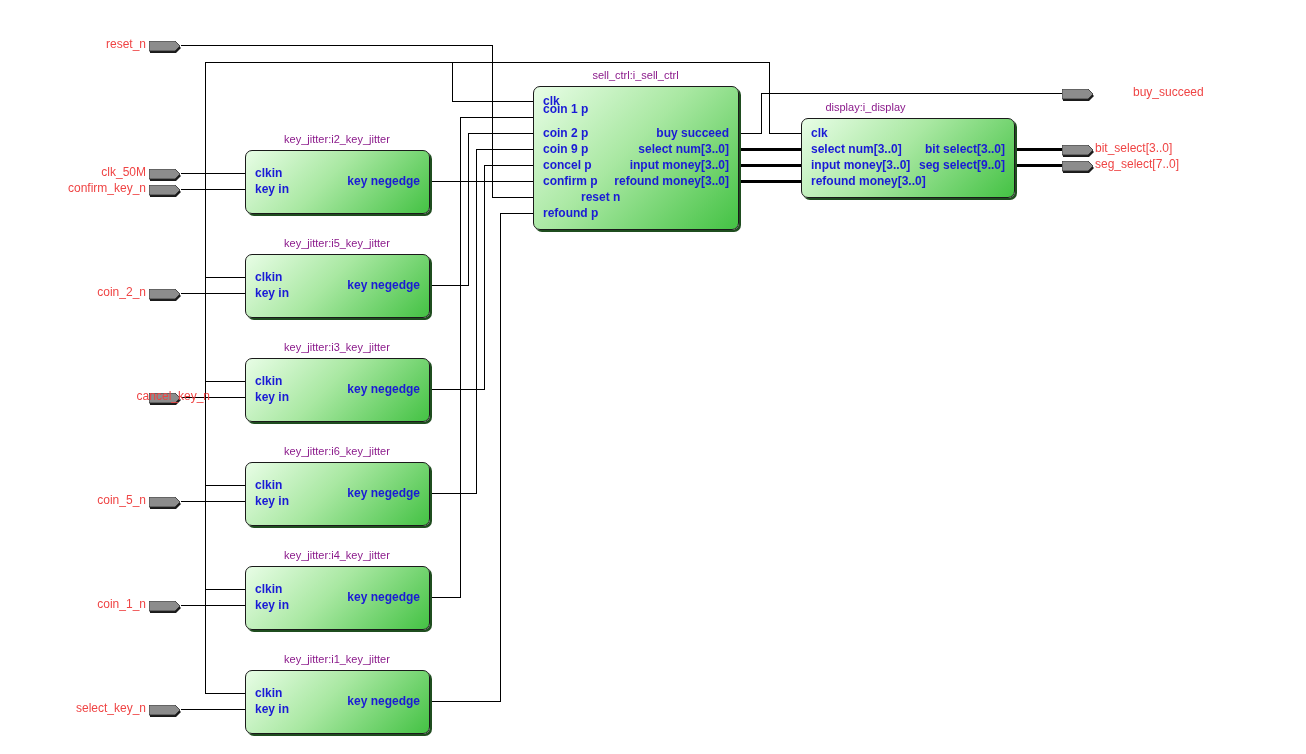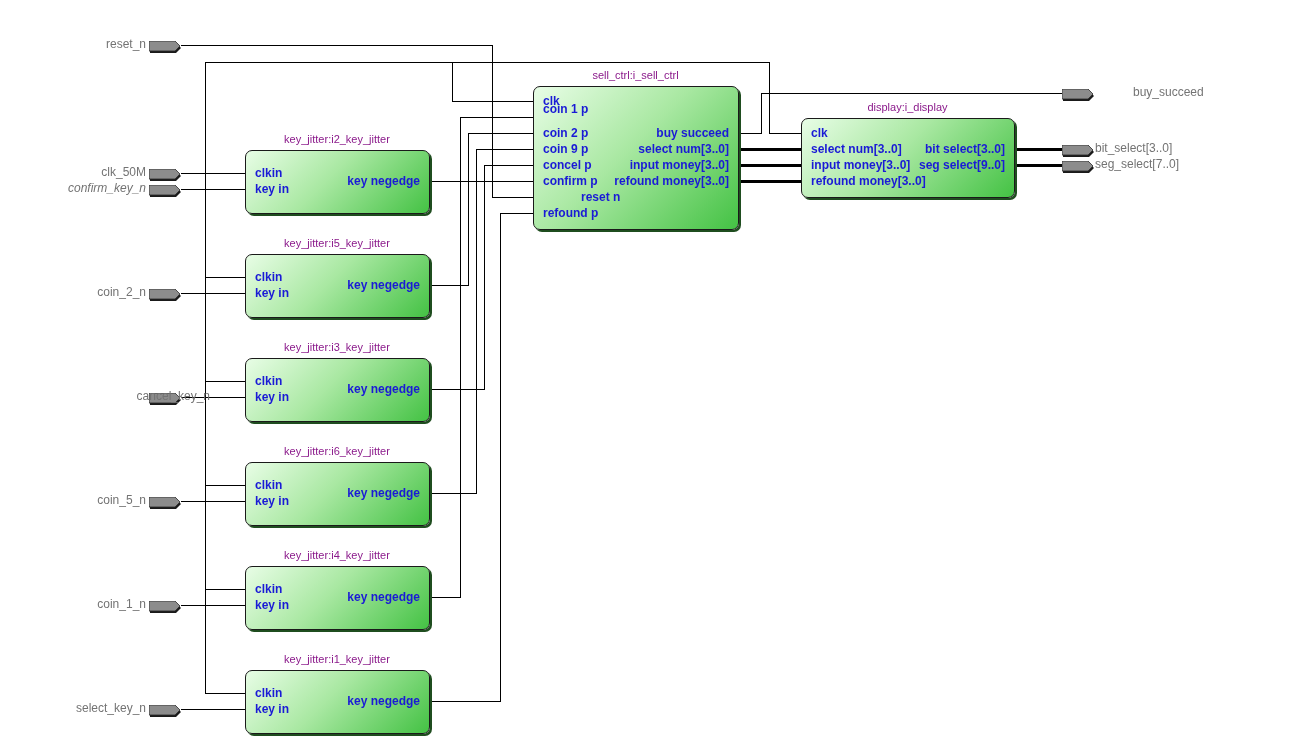--- a/index.html
+++ b/index.html
@@ -5,21 +5,21 @@
   html,body{margin:0;padding:0;background:#ffffff;}
   body{width:1306px;height:754px;position:relative;overflow:hidden;font-family:"Liberation Sans",sans-serif;}
   #wires{position:absolute;left:0;top:0;width:1306px;height:754px;}
   .blk{position:absolute;border:1px solid #1a1a1a;border-radius:7px;
        background:linear-gradient(135deg,#e8fde6 0%,#a9e8a2 45%,#44c244 100%);
        box-shadow:2px 2px 0 #1f4d1f;}
   .blk-title{position:absolute;font-size:11px;color:#8b1a8b;white-space:nowrap;text-align:center;}
   .port{position:absolute;font-size:12px;color:#1a1ad6;white-space:nowrap;line-height:12px;font-weight:bold;}
   .port.r{text-align:center;}
   .pin{position:absolute;width:32px;height:10px;}
-  .pin-label{position:absolute;font-size:12px;color:#737373;white-space:nowrap;line-height:14px;}
+  .pin-label{position:absolute;font-size:12px;color:#ef4444;white-space:nowrap;line-height:14px;}
   .pin-label.l{text-align:right;}
 </style>
 </head>
 <body>
 
 <svg id="wires" xmlns="http://www.w3.org/2000/svg">
   <g stroke="#000" stroke-width="1" fill="none" shape-rendering="crispEdges">
 
     <polyline points="181,45 492,45 492,197 533,197"></polyline>
 
@@ -66,21 +66,21 @@
     <div class="pin-label l" style="right: 1160px; top: 37px;">reset_n</div>
     <div class="pin" style="left: 149px; top: 168px;"><svg width="34" height="13" xmlns="http://www.w3.org/2000/svg">
         <polygon points="1,2 27,2 32,7 27,12 1,12" fill="#1a1a1a"></polygon>
         <polygon points="0,0 26,0 31,5 26,10 0,10" fill="#8c8c8c" stroke="#2a2a2a" stroke-width="0.8"></polygon>
       </svg></div>
     <div class="pin-label l" style="right: 1160px; top: 165px;">clk_50M</div>
     <div class="pin" style="left: 149px; top: 184px;"><svg width="34" height="13" xmlns="http://www.w3.org/2000/svg">
         <polygon points="1,2 27,2 32,7 27,12 1,12" fill="#1a1a1a"></polygon>
         <polygon points="0,0 26,0 31,5 26,10 0,10" fill="#8c8c8c" stroke="#2a2a2a" stroke-width="0.8"></polygon>
       </svg></div>
-    <div class="pin-label l" style="right: 1160px; top: 181px; font-style: italic;">confirm_key_n</div>
+    <div class="pin-label l" style="right: 1160px; top: 181px;">confirm_key_n</div>
     <div class="pin" style="left: 149px; top: 288px;"><svg width="34" height="13" xmlns="http://www.w3.org/2000/svg">
         <polygon points="1,2 27,2 32,7 27,12 1,12" fill="#1a1a1a"></polygon>
         <polygon points="0,0 26,0 31,5 26,10 0,10" fill="#8c8c8c" stroke="#2a2a2a" stroke-width="0.8"></polygon>
       </svg></div>
     <div class="pin-label l" style="right: 1160px; top: 285px;">coin_2_n</div>
     <div class="pin" style="left: 149px; top: 392px;"><svg width="34" height="13" xmlns="http://www.w3.org/2000/svg">
         <polygon points="1,2 27,2 32,7 27,12 1,12" fill="#1a1a1a"></polygon>
         <polygon points="0,0 26,0 31,5 26,10 0,10" fill="#8c8c8c" stroke="#2a2a2a" stroke-width="0.8"></polygon>
       </svg></div>
     <div class="pin-label l" style="right: 1096px; top: 389px;">cancel_key_n</div>
@@ -171,21 +171,21 @@
       <div class="port" style="left: 9px; top: 120px;">refound p</div>
     </div>
   <div id="sell-out">
       <div class="port r" style="right: 9px; top: 40px;">buy succeed</div>
       <div class="port r" style="right: 9px; top: 56px;">select num[3..0]</div>
       <div class="port r" style="right: 9px; top: 72px;">input money[3..0]</div>
       <div class="port r" style="right: 9px; top: 88px;">refound money[3..0]</div>
     </div>
 </div>
 
-<div class="blk-title" style="left:801px;top:101px;width:213px;">display:i_display</div>
+<div class="blk-title" style="left:759px;top:101px;width:213px;">display:i_display</div>
 <div class="blk" style="left:801px;top:118px;width:212px;height:78px;">
   <div id="disp-in">
       <div class="port" style="left: 9px; top: 8px;">clk</div>
       <div class="port" style="left: 9px; top: 24px;">select num[3..0]</div>
       <div class="port" style="left: 9px; top: 40px;">input money[3..0]</div>
       <div class="port" style="left: 9px; top: 56px;">refound money[3..0]</div>
     </div>
   <div id="disp-out">
       <div class="port r" style="right: 9px; top: 24px;">bit select[3..0]</div>
       <div class="port r" style="right: 9px; top: 40px;">seg select[9..0]</div>

